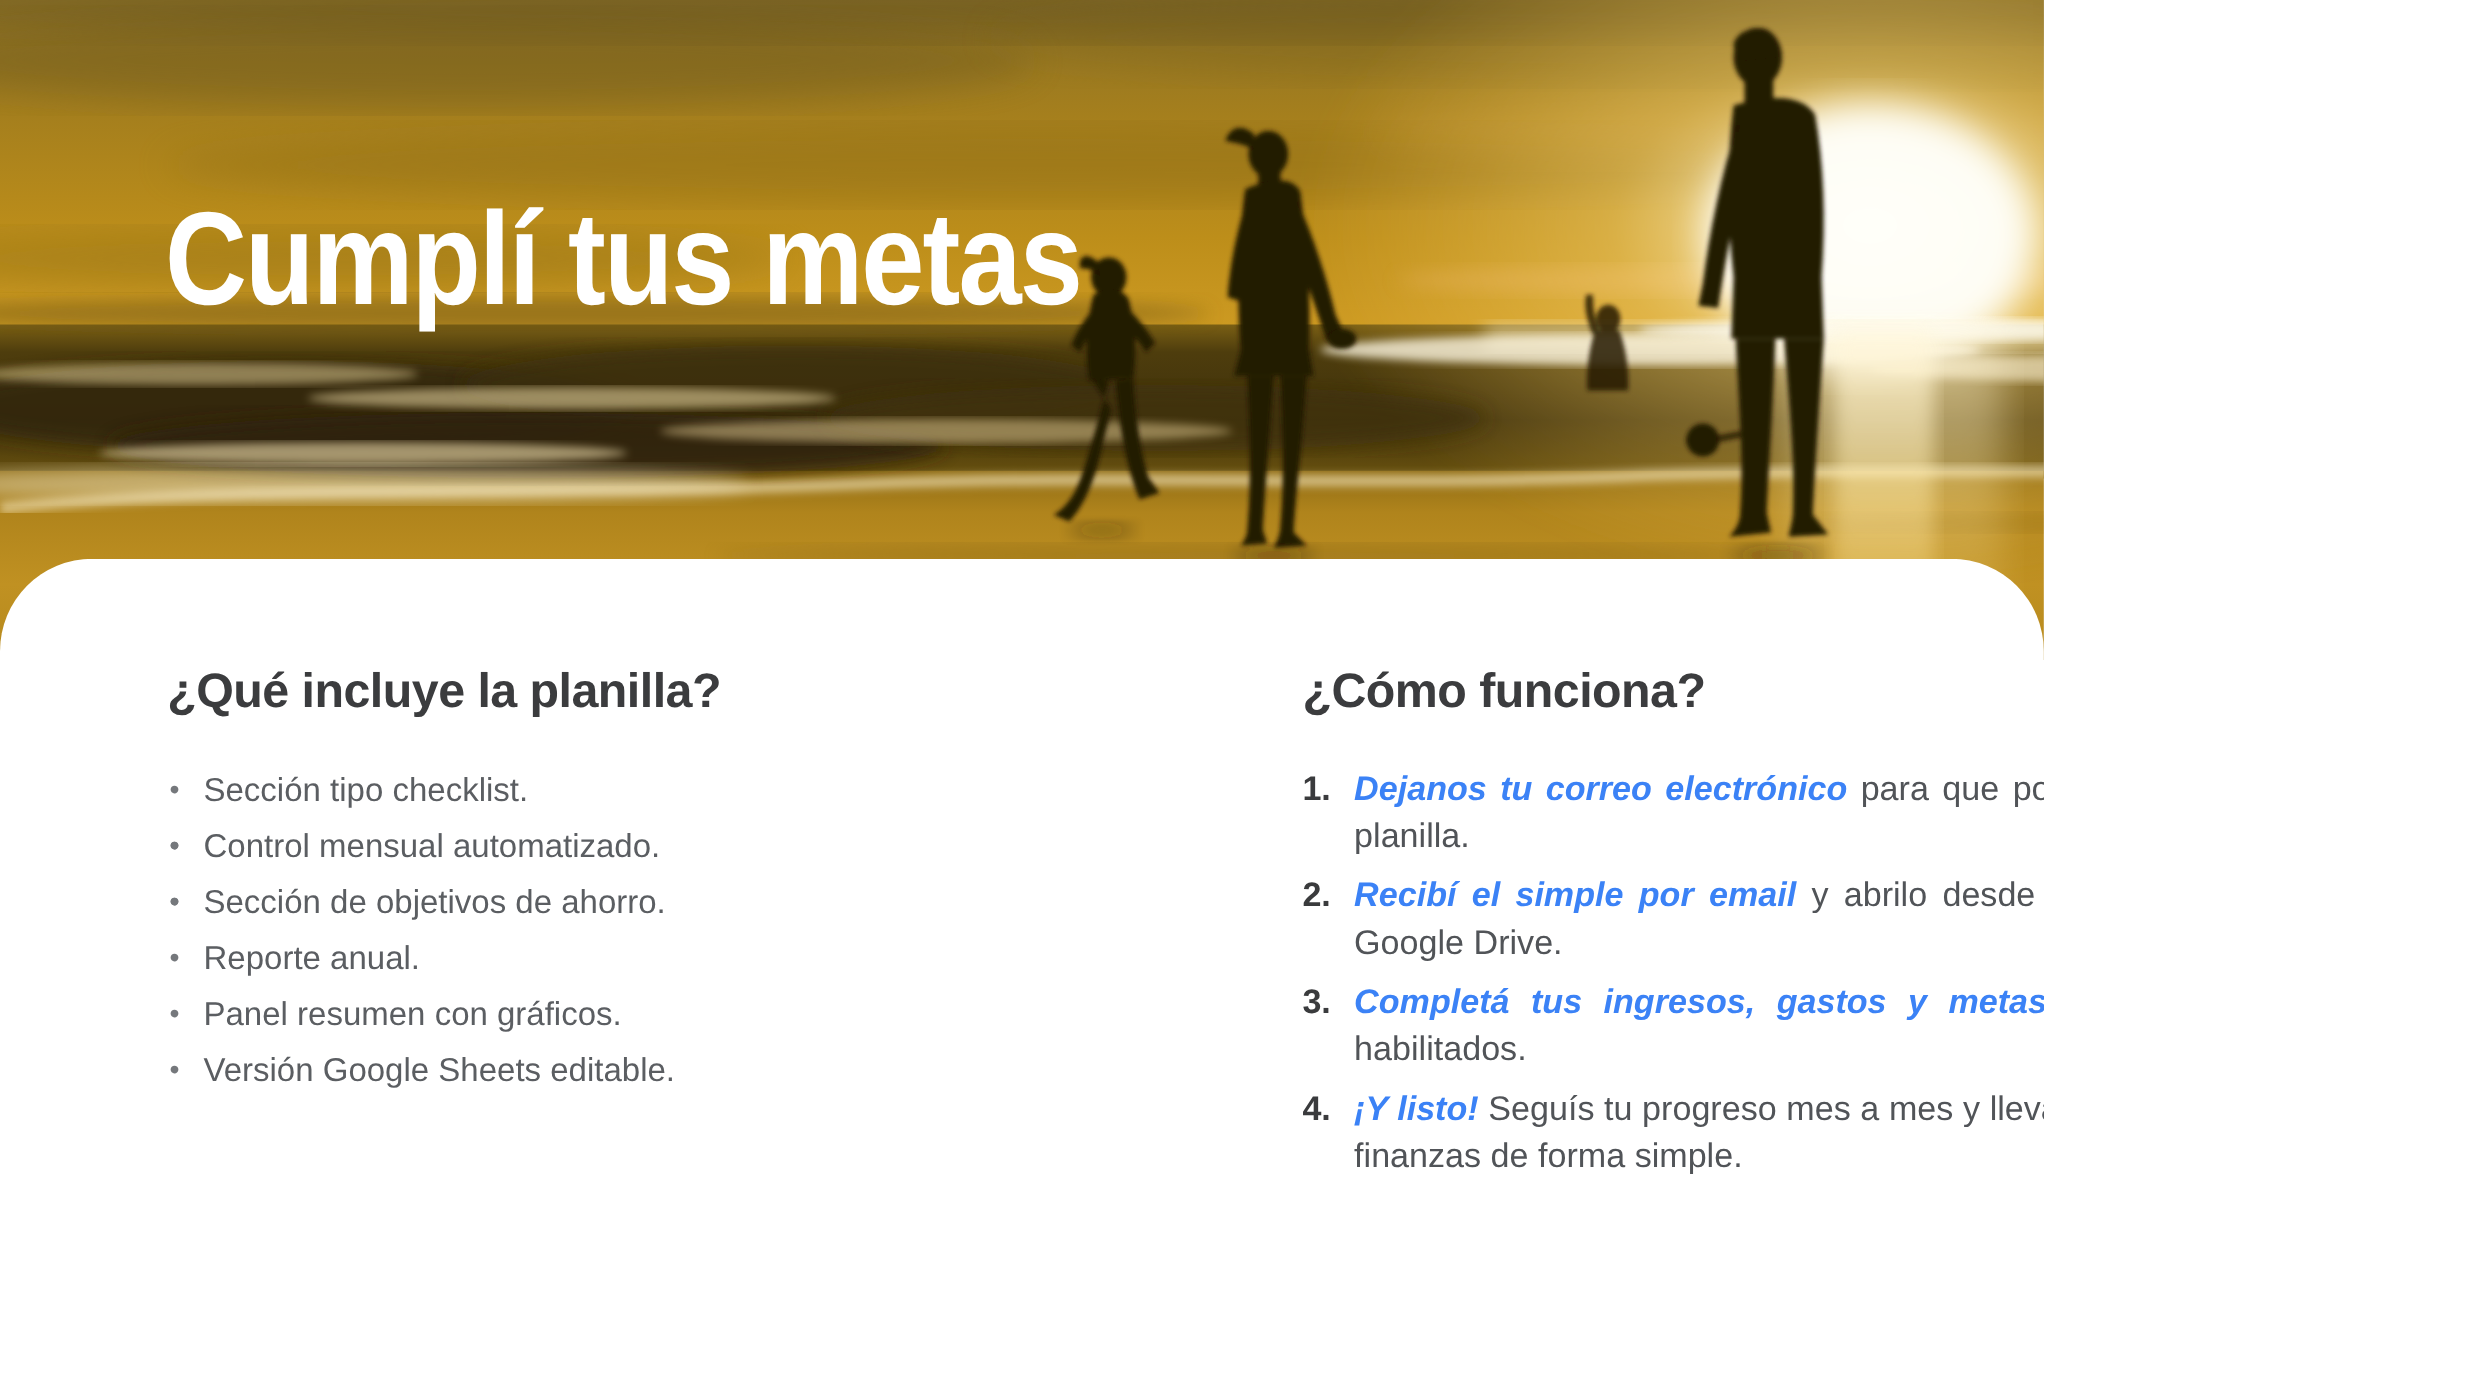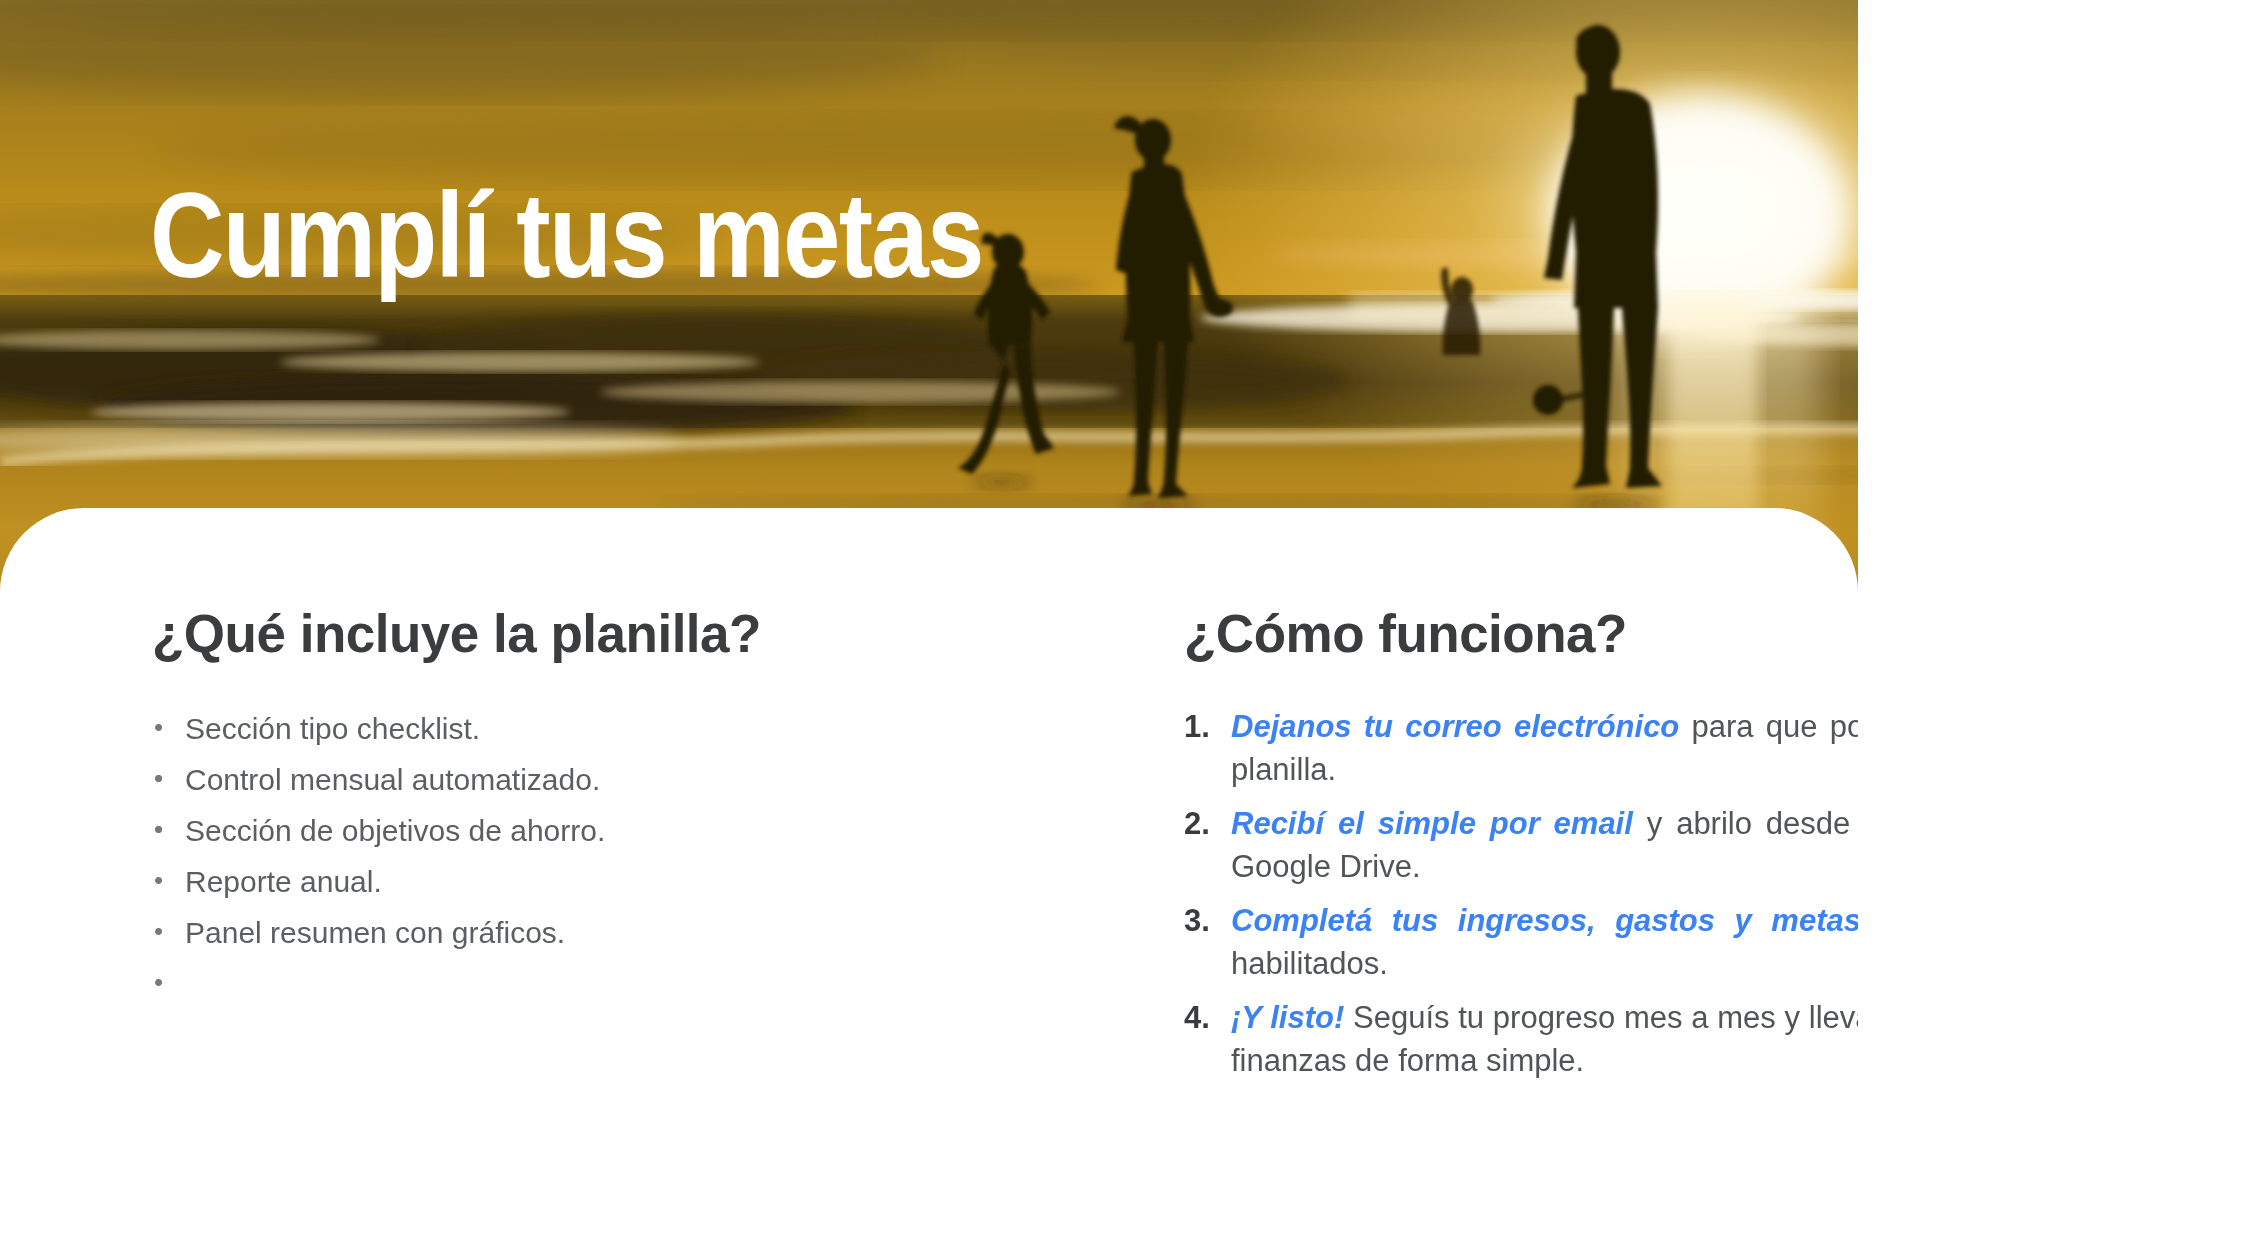--- a/index.html
+++ b/index.html
@@ -14,21 +14,21 @@
               font-size:120px;font-weight:800;letter-spacing:-2px;line-height:1.05;
               transform:scaleX(.86);transform-origin:left center;white-space:nowrap;}
 
   
   .card{position:absolute;left:0;right:0;top:508px;bottom:0;background:#ffffff;
         border-radius:84px 84px 0 0;z-index:3;}
 
   .col-left{position:absolute;left:152px;top:96px;width:880px;}
   .col-right{position:absolute;left:1184px;top:96px;width:932px;}
 
-  h2.sec-heading{margin:0;font-size:53px;font-weight:bold;color:#3b3c3e;
+  h2.sec-heading{margin:0;font-size:44px;font-weight:bold;color:#3b3c3e;
                  letter-spacing:-.5px;line-height:1.15;}
 
   ul.features{list-style:none;margin:38px 0 0;padding:0;}
   li.feature{position:relative;padding-left:33px;font-size:30px;line-height:51px;color:#5b5e62;}
   li.feature .bullet{position:absolute;left:2px;top:-1px;font-size:26px;color:#75787c;}
 
   ol.steps{list-style:none;margin:40px 0 0;padding:0;}
   li.step{position:relative;padding-left:47px;margin-bottom:11px;
           font-size:31px;line-height:43px;color:#515458;text-align:justify;}
   li.step .step-num{position:absolute;left:0;top:0;font-weight:bold;color:#3a3b3d;}
@@ -190,21 +190,21 @@
     <div class="col-left">
       <h2 class="sec-heading">¿Qué incluye la planilla?</h2>
       <ul class="features">
         <li class="feature"><span class="bullet">•</span><span>Sección tipo checklist.</span></li>
         <li class="feature"><span class="bullet">•</span></li>
         <li class="feature"><span class="bullet">•</span><span>Control mensual automatizado.</span></li>
         <li class="feature"><span class="bullet">•</span></li>
         <li class="feature"><span class="bullet">•</span><span>Sección de objetivos de ahorro.</span></li>
         <li class="feature"><span class="bullet">•</span><span>Reporte anual.</span></li>
         <li class="feature"><span class="bullet">•</span><span>Panel resumen con gráficos.</span></li>
-        <li class="feature"><span class="bullet">•</span></li>
+        <li class="feature"><span class="bullet">•</span><span>Versión Google Sheets editable.</span></li>
       </ul>
     </div>
 
     <div class="col-right">
       <h2 class="sec-heading">¿Cómo funciona?</h2>
       <ol class="steps">
         <li class="step"><span class="step-num">1.</span><span class="step-bold">Dejanos tu correo electrónico</span><span class="step-rest"> para que podamos enviarte la planilla.</span></li>
         <li class="step"><span class="step-num">2.</span><span class="step-bold">Recibí el simple por email</span><span class="step-rest"> y abrilo desde tu computadora o Google Drive.</span></li>
         <li class="step"><span class="step-num">3.</span><span class="step-bold">Completá tus ingresos, gastos y metas</span><span class="step-rest"> en los espacios habilitados.</span></li>
         <li class="step"><span class="step-num">4.</span><span class="step-bold">¡Y listo!</span><span class="step-rest"> Seguís tu progreso mes a mes y llevás el control de tus finanzas de forma simple.</span></li>

